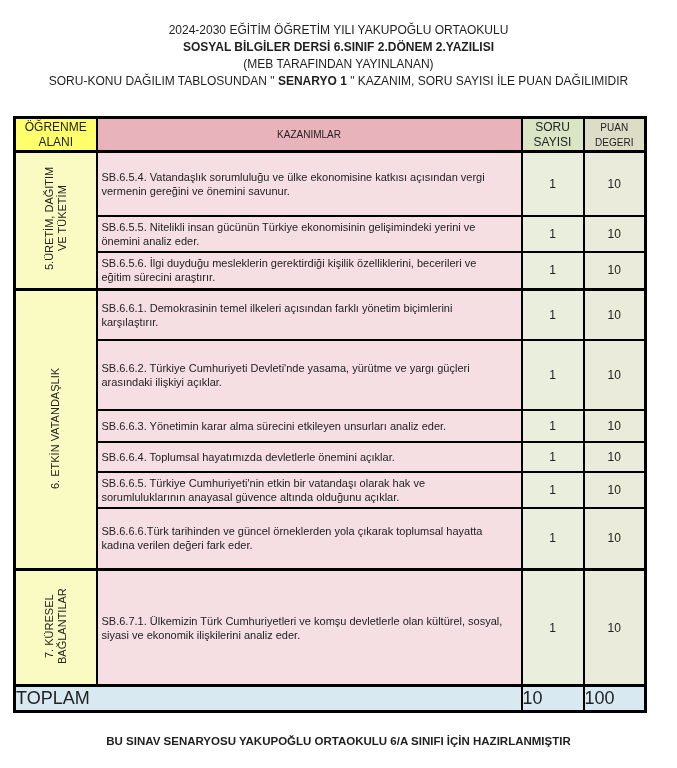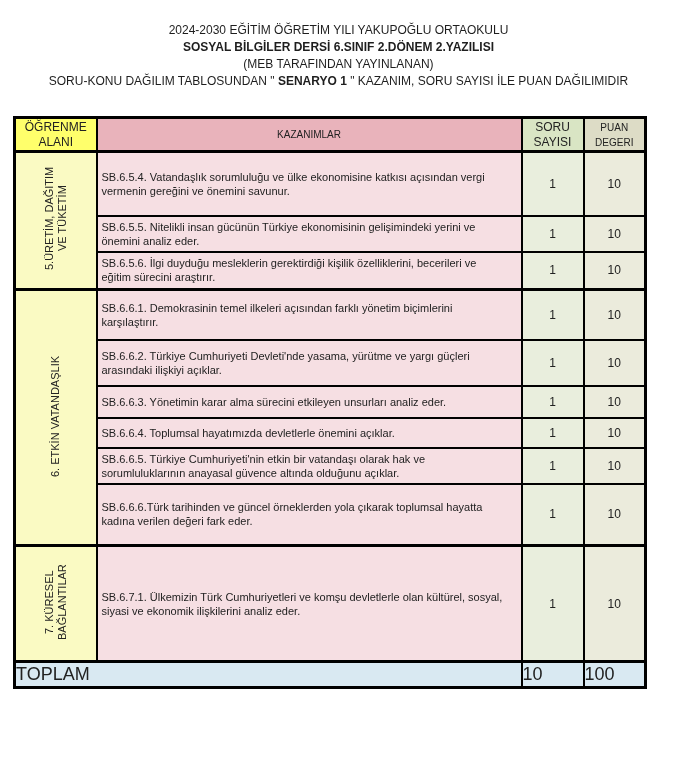--- a/index.html
+++ b/index.html
@@ -121,21 +121,21 @@
       <td class="soru">1</td>
       <td class="puan">10</td>
     </tr>
 
     <tr style="height:50px" class="sec-top">
       <td class="area" rowspan="6"><span class="vtext" style="height:200px">6. ETKİN VATANDAŞLIK</span></td>
       <td class="koz">SB.6.6.1. Demokrasinin temel ilkeleri açısından farklı yönetim biçimlerini karşılaştırır.</td>
       <td class="soru">1</td>
       <td class="puan">10</td>
     </tr>
-    <tr style="height:46px">
+    <tr style="height:70px">
       <td class="koz">SB.6.6.2. Türkiye Cumhuriyeti Devleti'nde yasama, yürütme ve yargı güçleri arasındaki ilişkiyi açıklar.</td>
       <td class="soru">1</td>
       <td class="puan">10</td>
     </tr>
     <tr style="height:32px">
       <td class="koz">SB.6.6.3. Yönetimin karar alma sürecini etkileyen unsurları analiz eder.</td>
       <td class="soru">1</td>
       <td class="puan">10</td>
     </tr>
     <tr style="height:30px">
@@ -162,14 +162,15 @@
     </tr>
 
     <tr class="total" style="height:26px">
       <td colspan="2">TOPLAM</td>
       <td>10</td>
       <td>100</td>
     </tr>
   </tbody>
     </table>
 
+  <div class="footer">BU SINAV SENARYOSU YAKUPOĞLU ORTAOKULU 6/A SINIFI İÇİN HAZIRLANMIŞTIR</div>
 
 </div>
 
 </body></html>

